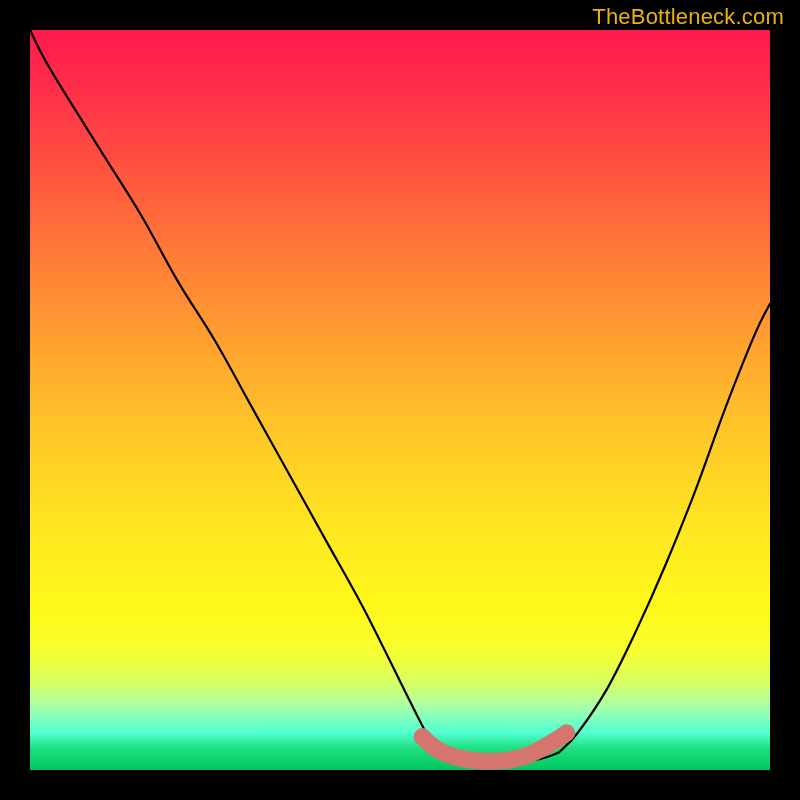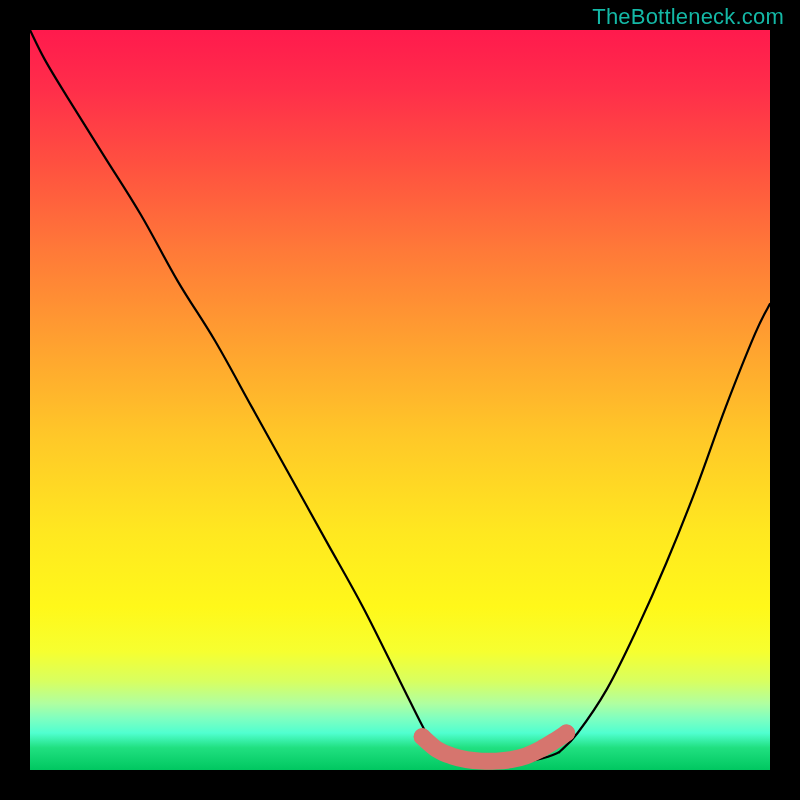--- a/index.html
+++ b/index.html
@@ -41,21 +41,21 @@
       #20e080 97%,
       #00c760 100%
     );
   }
   .watermark {
     position: absolute;
     top: 4px;
     right: 16px;
     font-family: Arial, Helvetica, sans-serif;
     font-size: 22px;
-    color: #14b8a6;
+    color: #eab308;
     letter-spacing: 0.2px;
     user-select: none;
   }
   svg.curves {
     position: absolute;
     left: 30px;
     top: 30px;
     width: 740px;
     height: 740px;
     overflow: visible;

